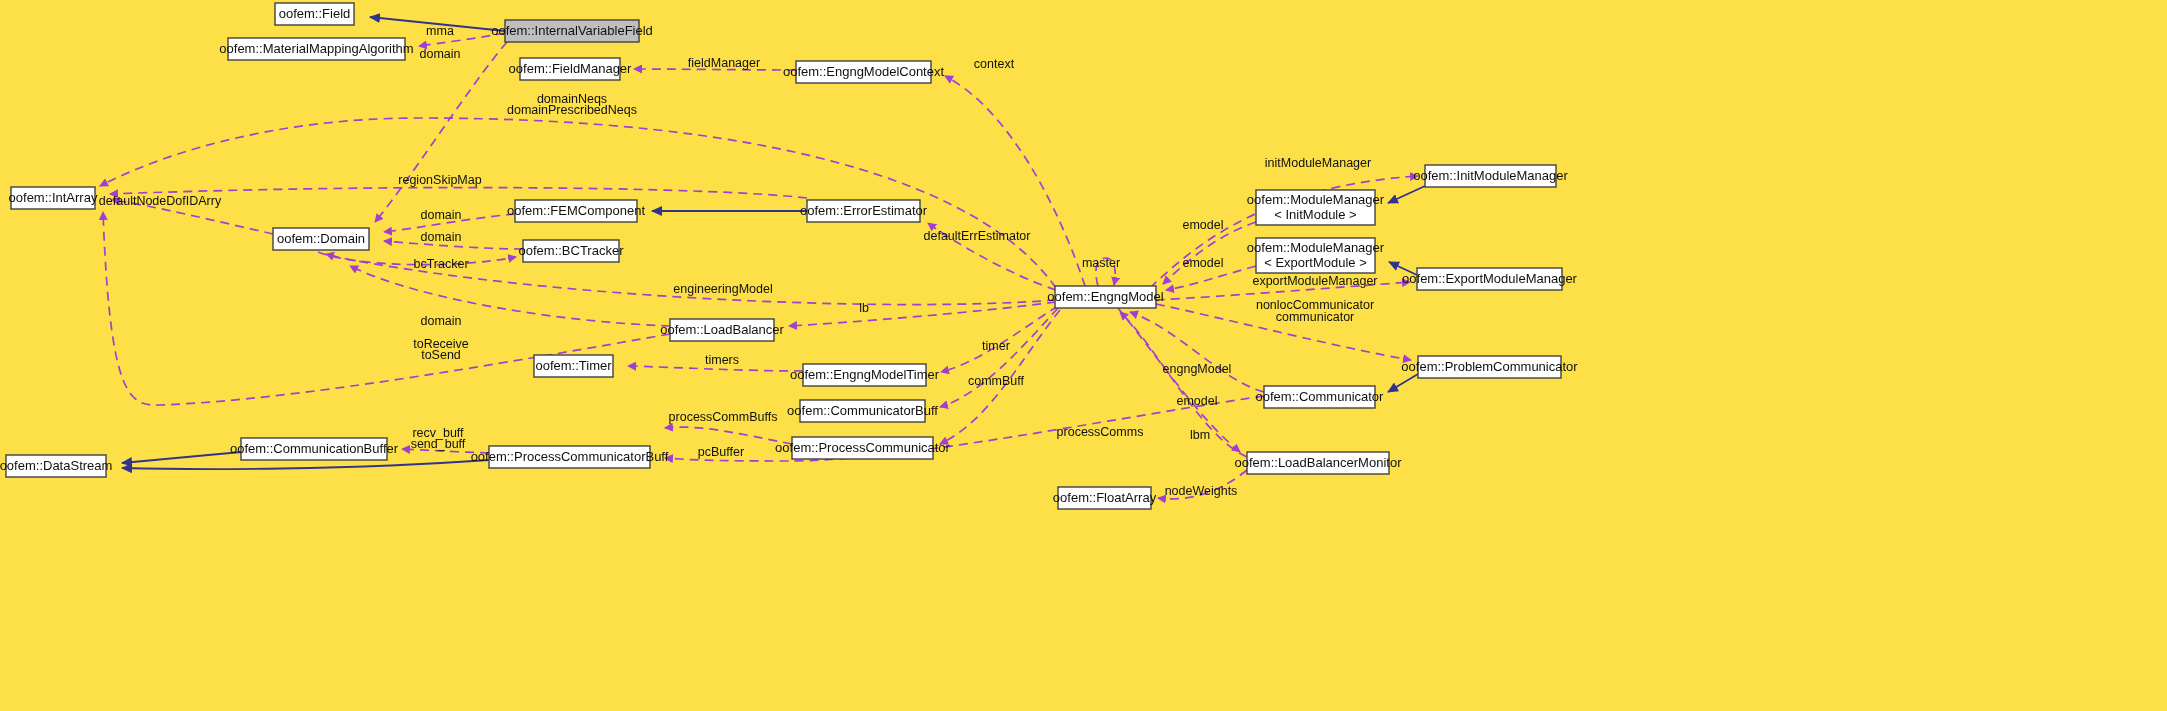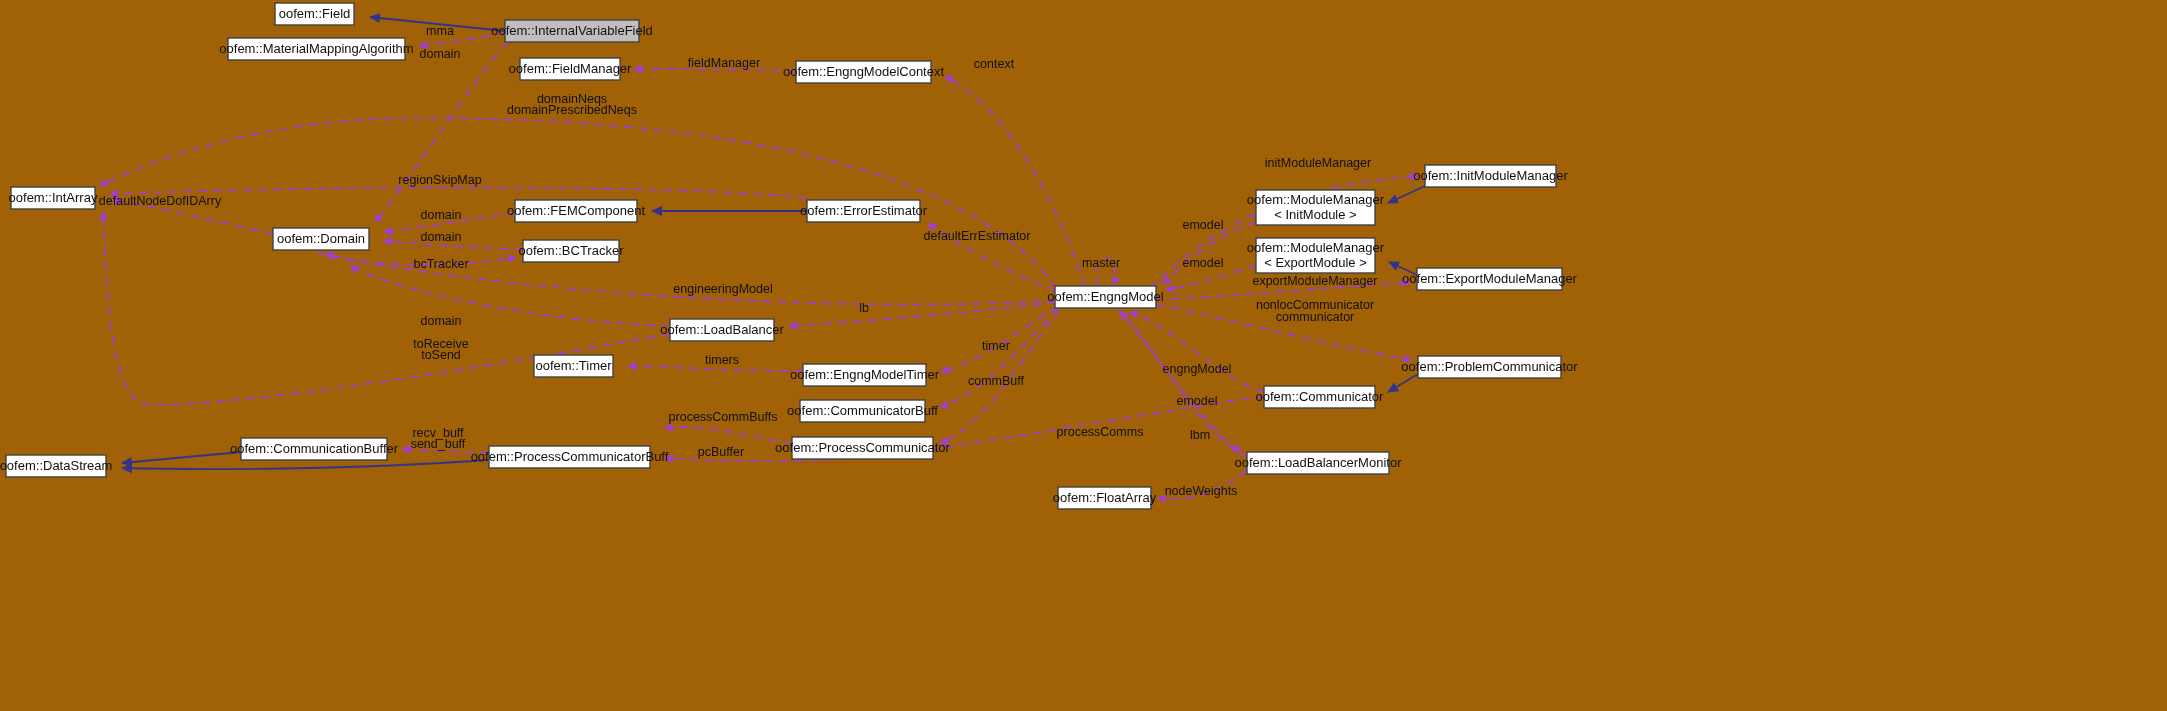--- a/index.html
+++ b/index.html
@@ -7,21 +7,21 @@
     padding: 0;
     background: #ffffff;
   }
   body {
     font-family: "Liberation Sans", sans-serif;
   }
   #diagram-root {
     position: relative;
     width: 2167px;
     height: 711px;
-    background: #a16207;
+    background: #fde047;
     overflow: hidden;
   }
   svg#graph {
     position: absolute;
     top: 0;
     left: 0;
     width: 2167px;
     height: 711px;
     display: block;
   }

